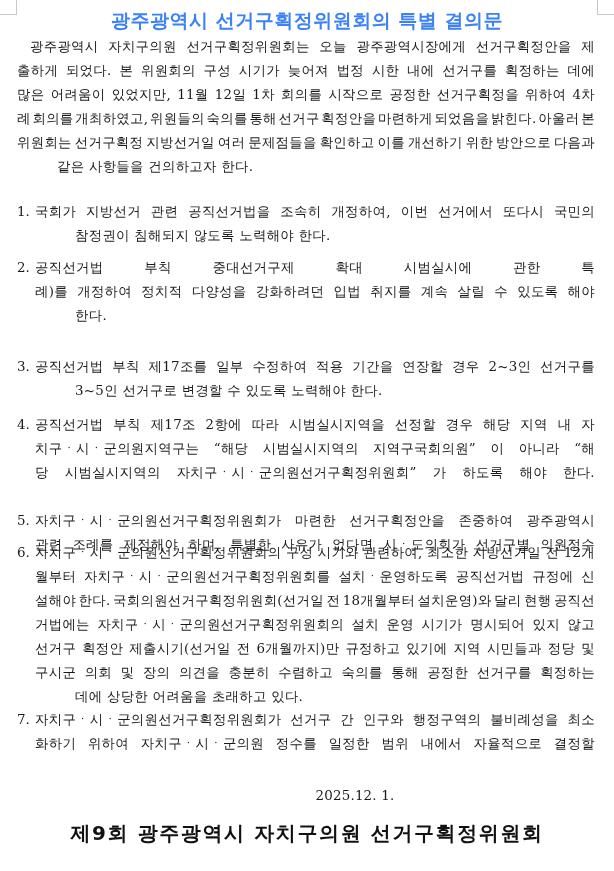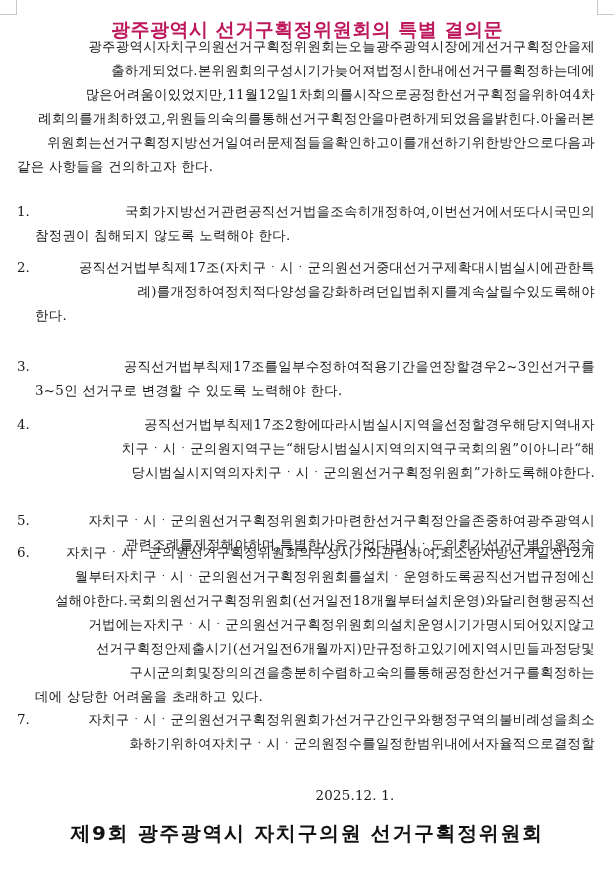--- a/index.html
+++ b/index.html
@@ -3,26 +3,26 @@
 <meta charset="utf-8">
 <style>
   html, body { margin: 0; padding: 0; background: #ffffff; }
   body { width: 614px; height: 871px; position: relative; overflow: hidden;
          font-family: "DejaVu Serif", "Liberation Serif", serif; color: #1a1a1a; }
   .corner { position: absolute; border-color: #c8c8c8; border-style: solid; width: 16px; height: 14px; }
   .corner.tl { left: 0; top: 0; border-width: 0 1px 1px 0; }
   .corner.tr { right: 0; top: 0; border-width: 0 0 1px 1px; }
   .title { position: absolute; top: 8px; left: 0; width: 614px; text-align: center;
            font-family: "DejaVu Sans", "Liberation Sans", sans-serif; font-weight: bold;
-           font-size: 19px; letter-spacing: 0.5px; color: #be185d; margin-top: 9px; }
+           font-size: 19px; letter-spacing: 0.5px; color: #3b82f6; }
   .para { position: absolute; left: 17px; width: 578px; top: 35px; }
   .line { height: 24px; line-height: 24px; font-size: 13.4px; white-space: nowrap;
-          display: flex; justify-content: flex-end; letter-spacing: 0.3px; }
+          display: flex; justify-content: space-between; letter-spacing: 0.3px; }
   .line.first { padding-left: 13px; }
-  .line.last { justify-content: flex-start; }
+  .line.last { justify-content: flex-start; margin-left: 40px; }
   .line span.w { display: inline-block; }
   .items { position: absolute; left: 17px; width: 578px; }
   .item { position: absolute; left: 0; width: 578px; }
   .item .num { position: absolute; left: 0; top: 0; width: 18px; height: 24px; line-height: 24px; font-size: 13.4px; }
   .item .body { margin-left: 18px; width: 560px; }
   .date { position: absolute; top: 788px; left: 0; width: 614px; text-align: center;
           font-size: 13.4px; letter-spacing: 0.2px; margin-left: 48px; }
   .sign { position: absolute; top: 820px; left: 0; width: 614px; text-align: center;
           font-family: "DejaVu Sans", "Liberation Sans", sans-serif; font-weight: bold;
           font-size: 20px; letter-spacing: 1.6px; color: #111; }
@@ -123,21 +123,20 @@
         </div>
       <div class="line last">참정권이 침해되지 않도록 노력해야 한다.</div>
     </div>
   </div>
   <div class="item" style="top:256px">
     <div class="num">2.</div>
     <div class="body">
       <div class="line">
           <span class="w">공직선거법</span>
           <span class="w">부칙</span>
-          <span class="w">제17조(자치구ㆍ시ㆍ군의원선거</span>
           <span class="w">중대선거구제</span>
           <span class="w">확대</span>
           <span class="w">시범실시에</span>
           <span class="w">관한</span>
           <span class="w">특</span>
         </div>
       <div class="line">
           <span class="w">례)를</span>
           <span class="w">개정하여</span>
           <span class="w">정치적</span>

